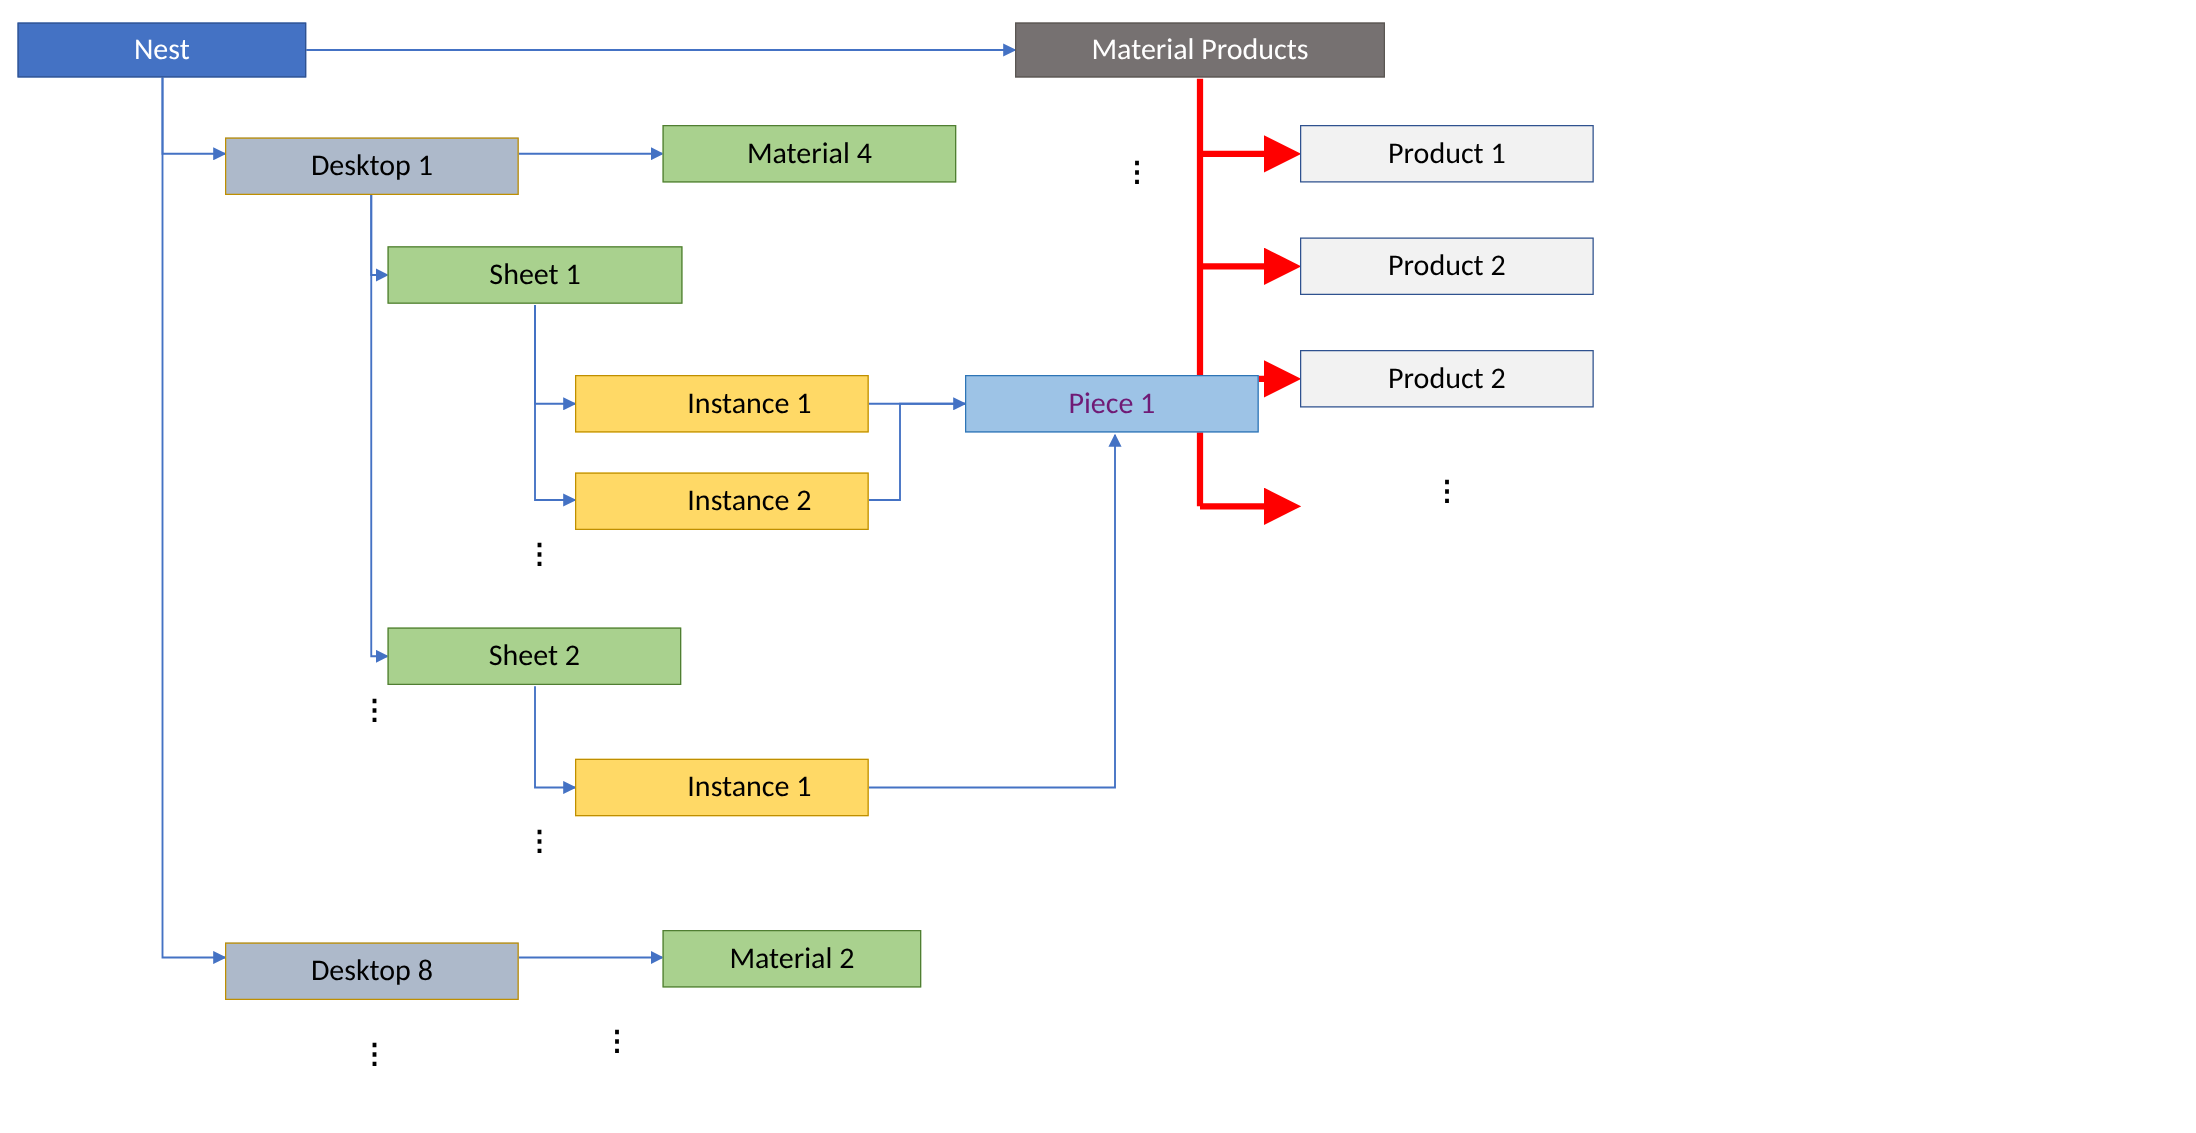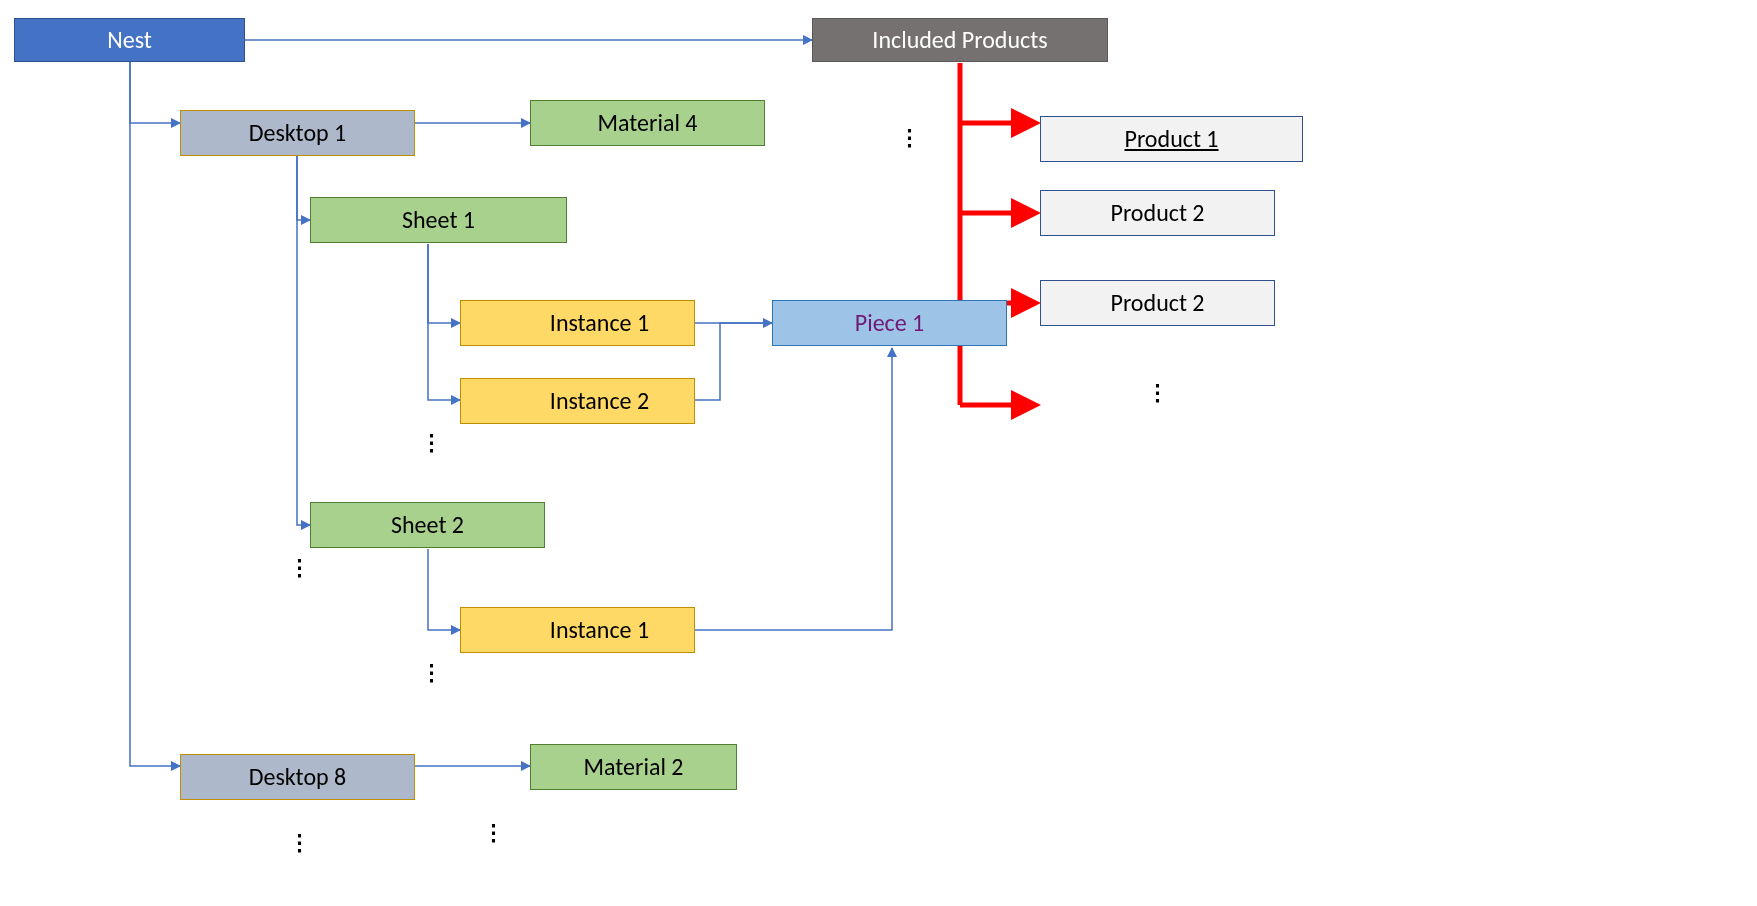--- a/index.html
+++ b/index.html
@@ -111,43 +111,43 @@
       <line x1="960" y1="213" x2="1035" y2="213" marker-end="url(#arrow-red)"></line>
 
       <line x1="960" y1="303" x2="1035" y2="303" marker-end="url(#arrow-red)"></line>
 
       <line x1="960" y1="405" x2="1035" y2="405" marker-end="url(#arrow-red)"></line>
     </g>
   </svg>
 
   <div class="node c-blue" style="left:14px; top:18px; width:231px; height:44px;">Nest</div>
 
-  <div class="node c-dark" style="left:812px; top:18px; width:296px; height:44px;">Included Products</div>
+  <div class="node c-dark" style="left:812px; top:18px; width:296px; height:44px;">Material Products</div>
 
   <div class="node c-greyb" style="left:180px; top:100px; width:235px; height:46px;">Desktop 1</div>
 
   <div class="node c-green" style="left:530px; top:100px; width:235px; height:46px;">Material 4</div>
 
-  <div class="node c-green" style="left:310px; top:197px; width:257px; height:46px;">Sheet 1</div>
+  <div class="node c-green" style="left:310px; top:197px; width:236px; height:46px;">Sheet 1</div>
 
   <div class="node c-yellow" style="left:460px; top:300px; width:235px; height:46px;">Instance 1</div>
 
   <div class="node c-yellow" style="left:460px; top:378px; width:235px; height:46px;">Instance 2</div>
 
   <div class="node c-lblue" style="left:772px; top:300px; width:235px; height:46px;">Piece 1</div>
 
   <div class="node c-green" style="left:310px; top:502px; width:235px; height:46px;">Sheet 2</div>
 
   <div class="node c-yellow" style="left:460px; top:607px; width:235px; height:46px;">Instance 1</div>
 
   <div class="node c-greyb" style="left:180px; top:744px; width:235px; height:46px;">Desktop 8</div>
 
   <div class="node c-green" style="left:530px; top:744px; width:207px; height:46px;">Material 2</div>
 
-  <div class="node c-lgrey" style="left:1040px; top:116px; width:263px; height:46px;text-decoration:underline;">Product 1</div>
+  <div class="node c-lgrey" style="left:1040px; top:100px; width:235px; height:46px;">Product 1</div>
   <div class="node c-lgrey" style="left:1040px; top:190px; width:235px; height:46px;">Product 2</div>
   <div class="node c-lgrey" style="left:1040px; top:280px; width:235px; height:46px;">Product 2</div>
 
   <div class="dots vertical" style="left:898px; top:125px;">⋮</div>
   <div class="dots vertical" style="left:288px; top:555px;">⋮</div>
   <div class="dots vertical" style="left:420px; top:430px;">⋮</div>
   <div class="dots vertical" style="left:420px; top:660px;">⋮</div>
   <div class="dots vertical" style="left:288px; top:830px;">⋮</div>
   <div class="dots vertical" style="left:482px; top:820px;">⋮</div>
   <div class="dots vertical" style="left:1146px; top:380px;">⋮</div>

